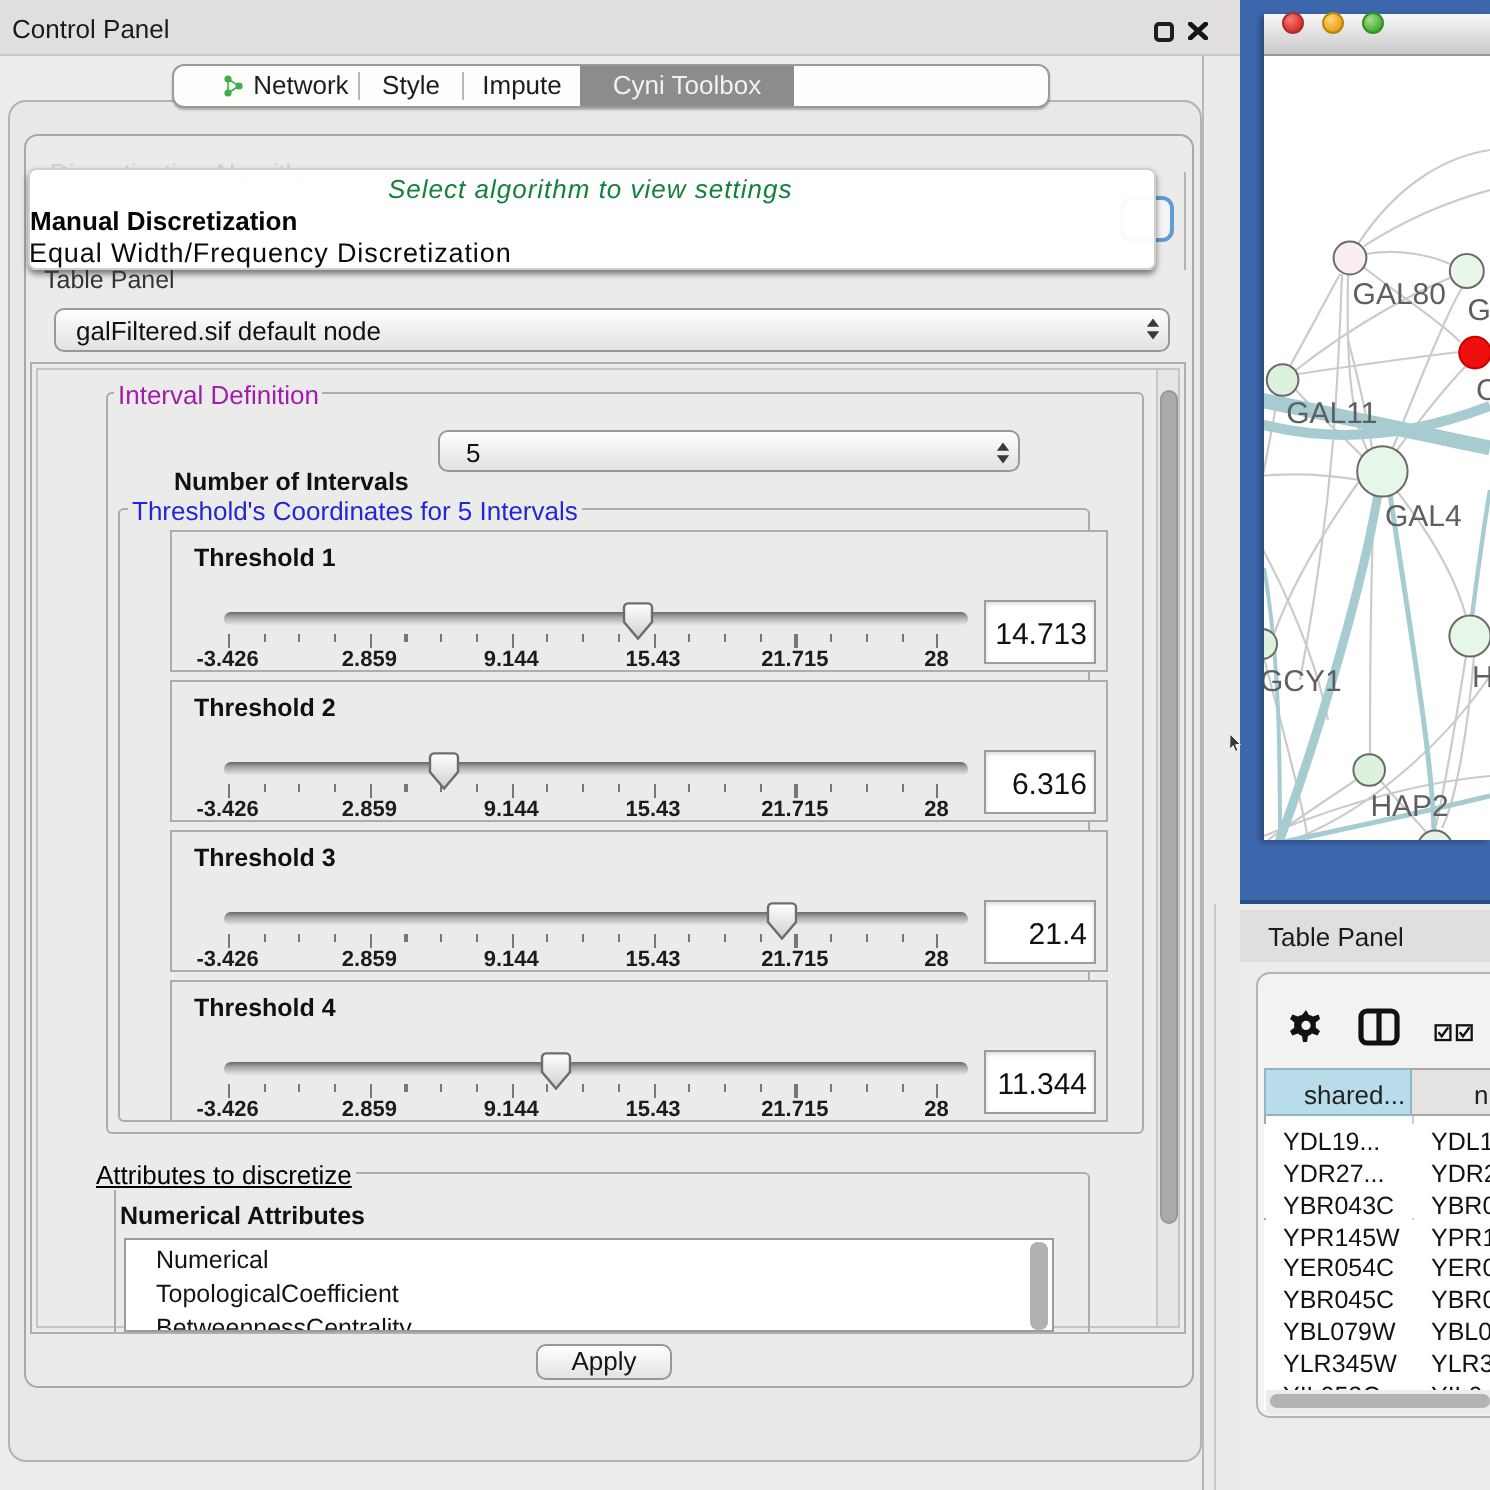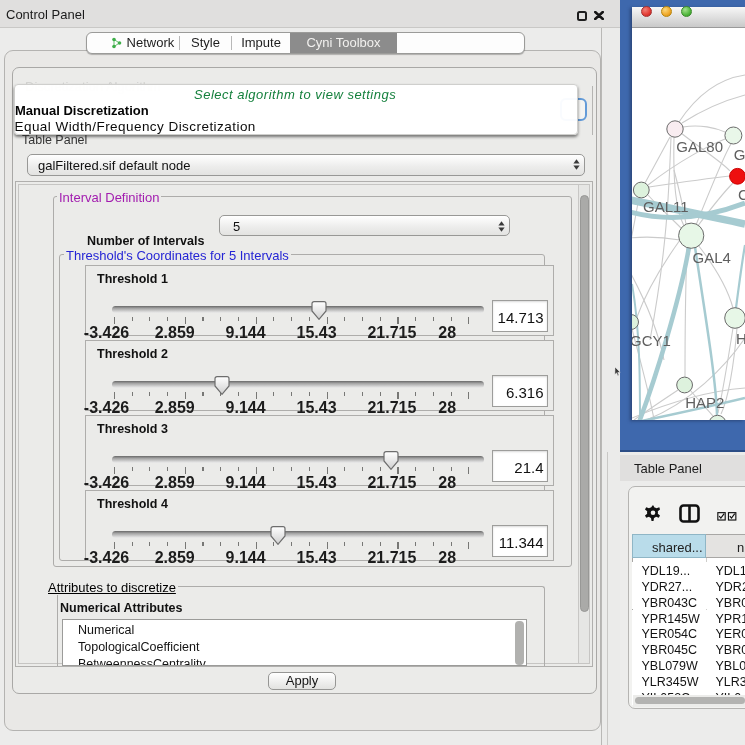--- a/index.html
+++ b/index.html
@@ -21,21 +21,21 @@
 .panelC { left:14.5px; top:181px; width:578px; height:486px; background:#ebebe9; border:1px solid #b0afad; }
 .panelC2 { left:17.5px; top:184px; width:572px; height:480px; border:1px solid #c6c5c3; }
 .vscroll { left:578px; top:185px; width:11px; height:478px; background:#e6e6e4; border-left:1px solid #c8c7c5; }
 .vthumb { left:579.5px; top:195px; width:9px; height:417px; background:#aaaaa8; border-radius:5px; border:1px solid #989896; }
 .gbox { border:1px solid #adacaa; border-radius:3px; }
 .gtitle { font-size:13px; background:#ebebe9; padding:0 2px; }
 .thp { left:63px; width:469px; height:71px; background:#ebebe9; border:1px solid #aeadab;margin-left:22px; }
 .thl { left:11px; top:6px; font-size:12.5px; font-weight:bold; color:#111; }
 .trk { left:26px; top:39.5px; width:372px; height:7px; border-radius:3.5px; background:linear-gradient(#686868,#a5a5a5 35%,#dedede 85%,#ebebeb); }
 .tk { top:51px; width:1.2px; background:#777775; }
-.tkl { top:58px; width:60px; font-size:16px; font-weight:bold; color:#1c1c1c; }
+.tkl { top:58px; width:60px; text-align:center; font-size:11px; font-weight:bold; color:#1c1c1c; }
 .thumb { position:absolute; top:34.5px; }
 .vbox { left:406px; top:34px; width:56px; height:32px; background:#ffffff; border:1px solid #9d9d9b; box-shadow:inset 0 1px 2px rgba(0,0,0,0.15); font-size:15px; color:#111; text-align:right; padding:8px 3.5px 0 0; }
 .combo { background:linear-gradient(#ffffff,#ececeb 60%,#e3e3e1); border:1px solid #989896; border-radius:5px; }
 .apply { left:268px; top:672px; width:68px; height:18px; background:linear-gradient(#ffffff,#e2e2e0); border:1px solid #969694; border-radius:5px; font-size:13px; text-align:center; line-height:16px; color:#141414; }
 .list { left:62px; top:619px; width:465px; height:47px; background:#ffffff; border:1px solid #9b9b99; overflow:hidden; }
 .litem { left:15px; font-size:12.5px; color:#131313; }
 .bluepanel { left:620px; top:0; width:125px; height:452px; background:#3e68ad; border-bottom:2px solid #2b4d86; }
 .macwin { left:632px; top:7px; width:113px; height:413px; background:#ffffff; box-shadow:-2px 1px 3px rgba(25,40,75,0.5); }
 .tl { top:5.5px; width:11px; height:11px; border-radius:50%; }
 .tablebar { left:620px; top:455px; width:125px; height:26px; background:#e0dfde; }

